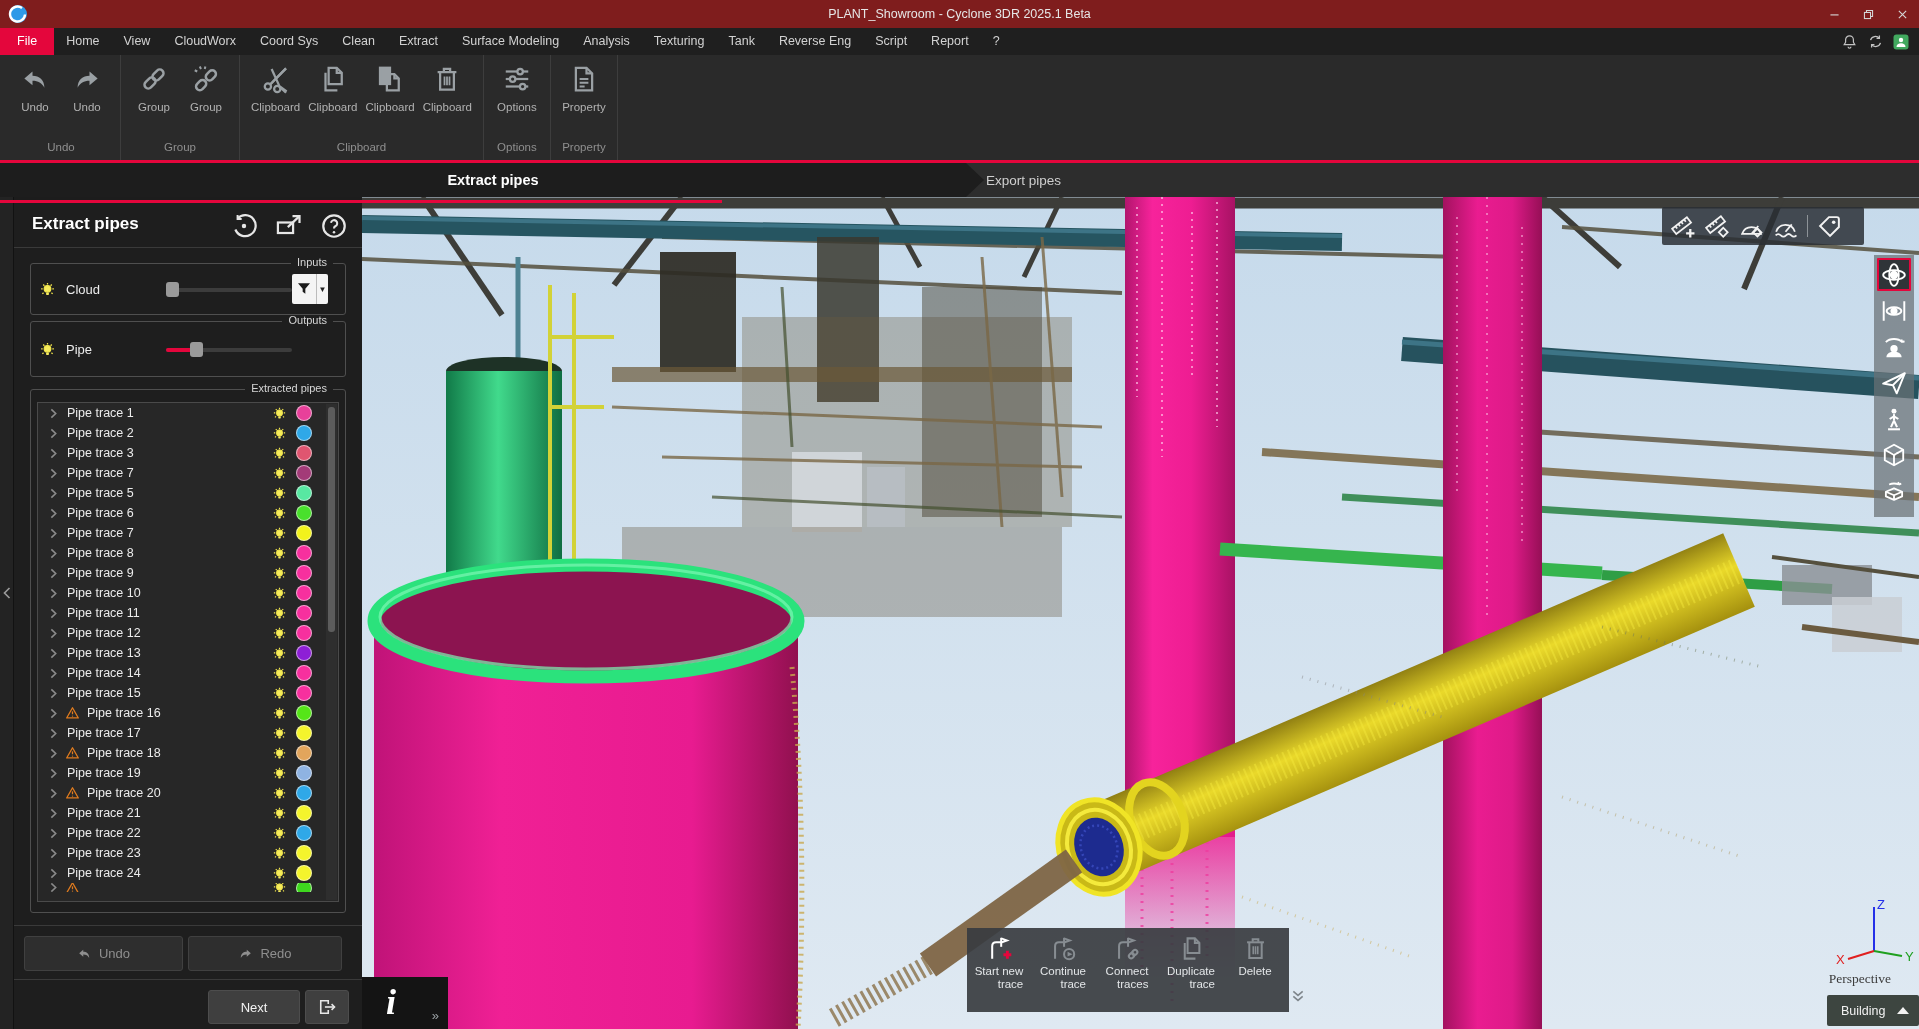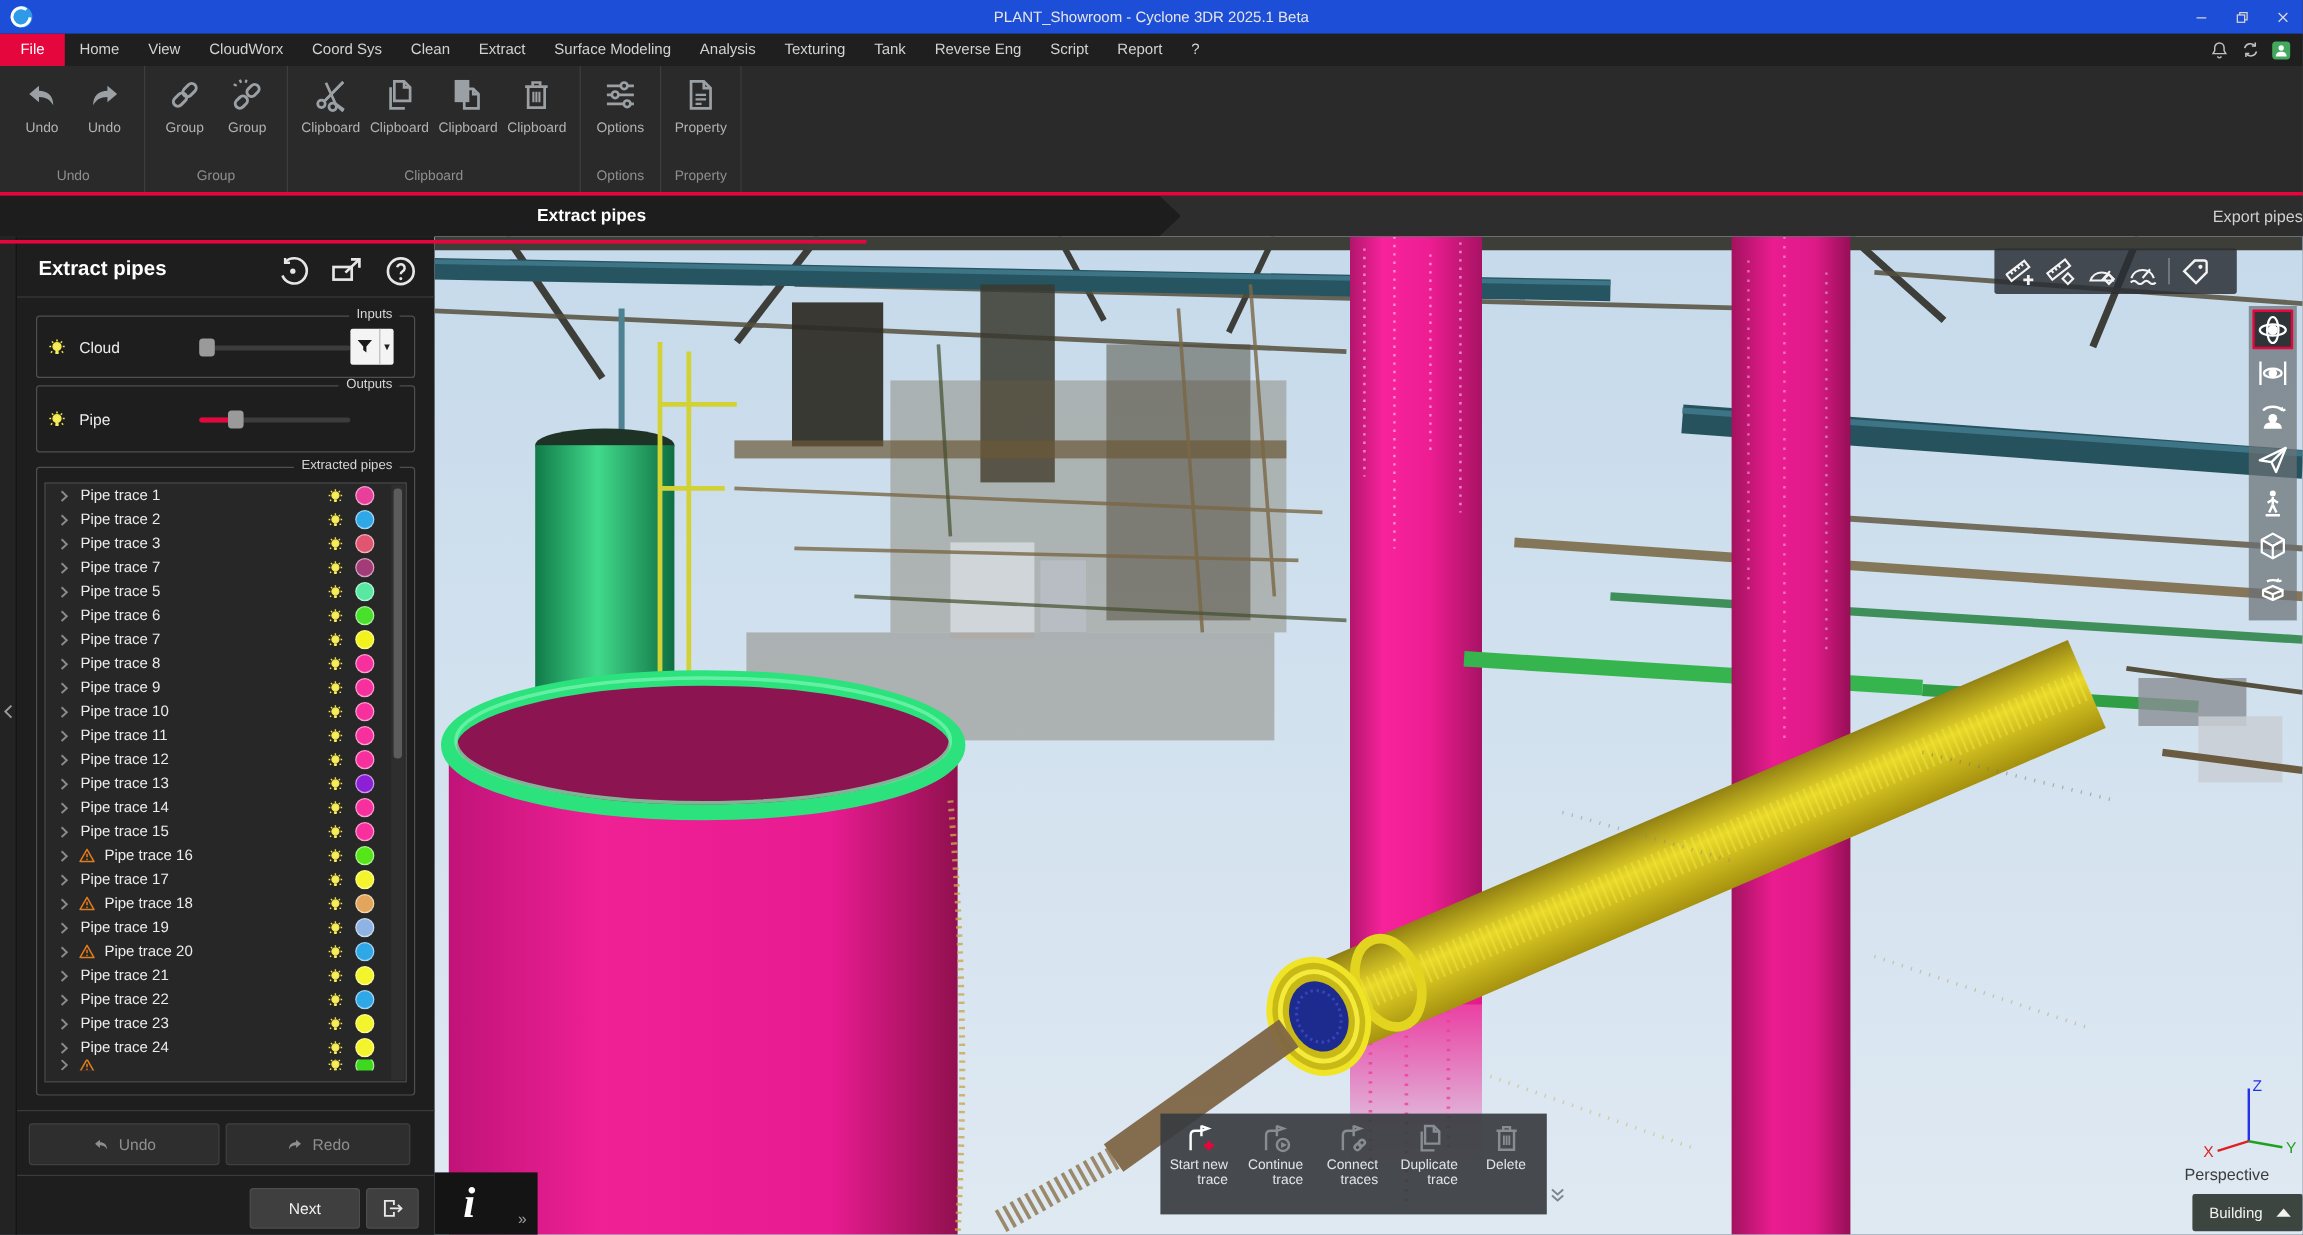--- a/index.html
+++ b/index.html
@@ -1,21 +1,21 @@
 <!DOCTYPE html>
 <html><head>
 <meta charset="utf-8">
 <style>
   * { margin:0; padding:0; box-sizing:border-box; }
   html,body { width:1919px; height:1029px; overflow:hidden; }
   body { position:relative; background:#1c1c1c; font-family:"Liberation Sans",sans-serif; -webkit-font-smoothing:antialiased; }
   svg { display:block; }
 
   
-  .titlebar { position:absolute; left:0; top:0; width:100%; height:28px; background:#1d4ed8; z-index:40; }
+  .titlebar { position:absolute; left:0; top:0; width:100%; height:28px; background:#7f1d1d; z-index:40; }
   .app-icon { position:absolute; left:8px; top:4px; width:20px; height:20px; }
   .tb-title { position:absolute; left:0; right:0; top:0; height:28px; line-height:28px; text-align:center; color:#e6e6e6; font-size:12.5px; }
   .win-controls { position:absolute; right:0; top:0; display:flex; }
   .winbtn { width:34px; height:28px; display:flex; align-items:center; justify-content:center; color:#d5d5d5; }
 
   
   .menubar { position:absolute; left:0; top:28px; width:100%; height:27px; background:#1f1f1f; display:flex; align-items:stretch; z-index:39;gap:47px; }
   .menu-item { padding:0 12px; font-size:12.5px; color:#d2d2d2; line-height:27px; white-space:nowrap; }
   .menu-item.file { background:#e4063c; color:#fff; padding:0 17px; }
   .menu-right { margin-left:auto; display:flex; align-items:center; gap:9px; padding-right:10px; color:#c2c2c2; }
@@ -30,21 +30,21 @@
   .rgroup-label { text-align:center; font-size:11.5px; color:#8f8f8f; padding:2px 0 7px; }
 
   .redline1 { position:absolute; left:0; top:160px; width:100%; height:3px; background:#e4063c; z-index:38; }
   .redline2 { position:absolute; left:0; top:200px; width:722px; height:3px; background:#e4063c; z-index:32; }
 
   
   .workflowbar { position:absolute; left:0; top:163px; width:100%; height:34px; background:#2d2d2d; z-index:37; }
   .wf-left { position:absolute; left:0; top:0; bottom:0; width:986px; background:#1d1d1d;
              clip-path:polygon(0 0,966px 0,984px 50%,966px 100%,0 100%);
              display:flex; align-items:center; justify-content:center; color:#ffffff; font-weight:bold; font-size:14.5px; }
-  .wf-right { position:absolute; left:986px; right:0; top:0; bottom:0; display:flex; align-items:center; justify-content:flex-end; color:#cfcfcf; font-size:13.5px; }
+  .wf-right { position:absolute; left:986px; right:0; top:0; bottom:0; display:flex; align-items:center; justify-content:flex-start; color:#cfcfcf; font-size:13.5px; }
 
   
   .leftstrip { position:absolute; left:0; top:197px; width:14px; bottom:0; background:#232323; border-right:1px solid #121212; z-index:31; }
   .collapse { position:absolute; left:2px; top:389px; color:#9a9a9a; }
 
   
   .panel { position:absolute; left:14px; top:203px; width:348px; bottom:0; background:#1e1e1e; z-index:30; }
   .panel-title { position:absolute; left:18px; top:11px; font-size:17px; font-weight:bold; color:#ffffff; }
   .panel-hicons { position:absolute; right:14px; top:9px; display:flex; gap:17px; }
   .panel-hicons svg { width:28px; height:28px; color:#e6e6e6; }
@@ -96,21 +96,21 @@
   .navslot.sel { background:rgba(32,36,40,.85); border:2px solid #e4063c; border-radius:1px; }
 
   .tracebar { position:absolute; left:605px; top:731px; width:322px; height:84px; background:rgba(56,60,64,.92); display:flex; padding-top:7px; }
   .titem { width:64px; display:flex; flex-direction:column; align-items:center; }
   .titem svg { width:27px; height:27px; color:#878d92; }
   .titem.on svg { color:#ffffff; }
   .tlabel { font-size:11.5px; line-height:13px; color:#e3e6e8; text-align:right; margin-top:3px; }
   .chev2 { position:absolute; left:928px; top:791px; width:16px; height:16px; color:#7e858b; }
 
   .triad { position:absolute; left:1470px; top:698px; width:84px; height:72px; }
-  .persp { position:absolute; right:8px; top:774px; width:150px; text-align:right; color:#3c3c3c; font-size:13.5px; padding-right:20px; }
+  .persp { position:absolute; right:8px; top:774px; width:150px; text-align:right; color:#3c3c3c; font-size:13.5px; padding-right:20px;font-family:Liberation Serif, serif; }
   .buildingbtn { position:absolute; left:1465px; top:798px; width:92px; height:31px; background:#3d4540; border-radius:2px; display:flex; align-items:center; color:#f2f2f2; font-size:12.5px; padding:0 10px 0 14px; }
   .buildingbtn .tri { margin-left:auto; width:0; height:0; border-left:6px solid transparent; border-right:6px solid transparent; border-bottom:7px solid #f2f2f2; }
 
   .infobox { position:absolute; left:362px; top:977px; width:86px; height:52px; background:#141414; z-index:35; }
   .infobox .i { position:absolute; left:24px; top:4px; color:#fff; font-family:"Liberation Serif",serif; font-style:italic; font-weight:bold; font-size:36px; }
   .infobox .more { position:absolute; right:9px; bottom:6px; color:#9aa0a4; font-size:13px; }
 </style>
 </head>
 <body>
 

